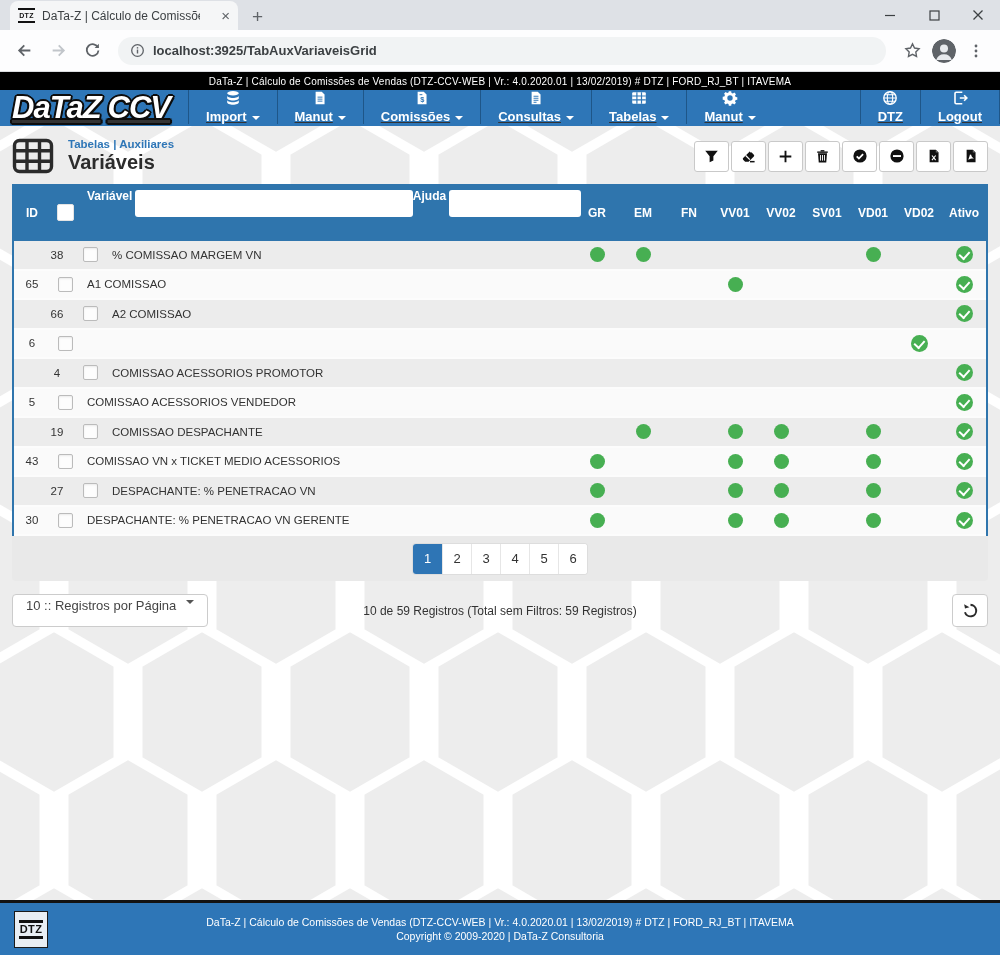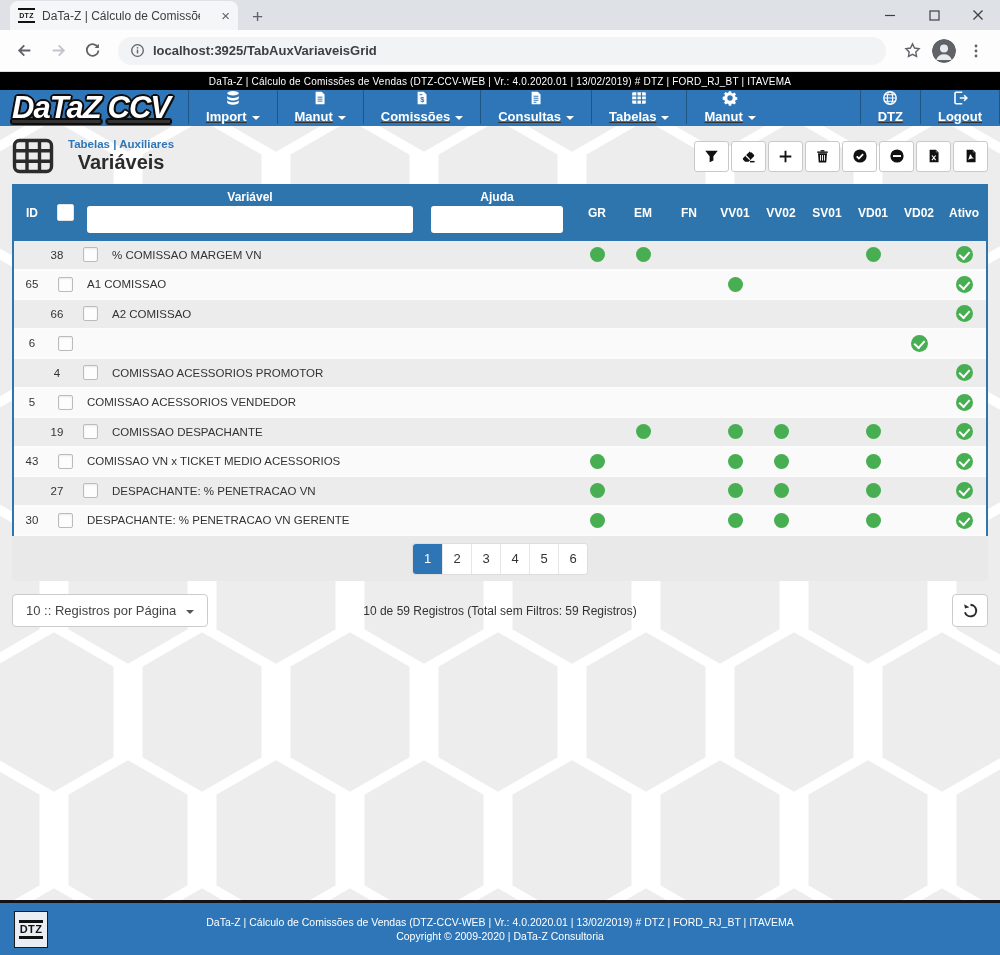--- a/index.html
+++ b/index.html
@@ -35,33 +35,33 @@
   .nav-item { display:flex; flex-direction:column; align-items:center; justify-content:center; gap:3px;
     padding:0 17px; border-left:1px solid rgba(10,48,80,.45); cursor:pointer; }
   .nav-item:last-child { border-right:1px solid rgba(10,48,80,.45); }
   .nav-label { color:#fff; font-size:13px; font-weight:bold; display:flex; align-items:center; gap:5px; white-space:nowrap; }
   .caret { width:0; height:0; border-left:4px solid transparent; border-right:4px solid transparent; border-top:4px solid #fff; margin-top:2px; }
   .nav-spacer { flex:1; border-left:1px solid rgba(10,48,80,.45); }
   
   main { flex:1; position:relative; overflow:hidden; }
   .hexbg { position:absolute; inset:0; }
   .content { position:relative; z-index:1; padding:12px 12px 0; }
-  .page-head { display:flex; align-items:center; margin-bottom:10px;text-align:center; }
+  .page-head { display:flex; align-items:center; margin-bottom:10px; }
   .ph-icon { margin-right:14px; }
   .breadcrumb { color:var(--primary-blue,#2e76b7); font-size:11.5px; font-weight:bold; }
   .page-title { font-size:20px; font-weight:bold; color:#2c2c2c; margin-top:1px; }
   .tb-group { margin-left:auto; display:flex; gap:2px; }
   .tb-btn { width:35px; height:31px; background:#fff; border:1px solid #c9c9c9; border-radius:3px;
     display:flex; align-items:center; justify-content:center; cursor:pointer; }
   
   .grid-cols { display:grid; grid-template-columns:36px 30px minmax(0,1fr) 154px repeat(8,46px) 44px; align-items:center; }
   .grid-main { border-left:2px solid var(--grid-header-blue,#2f75ad); border-right:2px solid var(--grid-header-blue,#2f75ad); background:#fff; }
   .grid-header { background:var(--grid-header-blue,#2f75ad); height:57px; color:#fff; }
   .th { font-size:12px; font-weight:bold; text-align:center; }
-  .col-input { display:flex; flex-direction:column; justify-content:center; gap:3px; height:100%; padding:6px 7px 7px; }
+  .col-input { display:flex; flex-direction:row; justify-content:center; gap:3px; height:100%; padding:6px 7px 7px; }
   .col-input .th { line-height:1; }
   .filter-input { height:27px; border:none; border-radius:3px; background:#fff; width:100%; padding:0 6px; font-size:12px; font-family:"Liberation Sans",sans-serif; }
   .ajuda-input { width:132px; margin:0 auto; }
   .hdr-cb, .row-cb { display:flex; align-items:center; justify-content:center; }
   .cbox { width:17px; height:17px; background:#fff; border-radius:2px; border:1px solid #e4e4e4; }
   .row { height:29.5px; border-bottom:2px solid #fcfcfc; }
   .row.odd { background:#ececec;padding-left:25px; }
   .row.even { background:#fafafa; }
   .td { font-size:11.5px; color:#333; }
   .id-td { text-align:center; }
@@ -73,21 +73,21 @@
   .check-badge::after { content:""; position:absolute; left:5.5px; top:3px; width:4.5px; height:8px;
     border:solid #fff; border-width:0 2.3px 2.3px 0; transform:rotate(42deg); }
   .grid-footer { background:#e9e9e9; height:45px; border-radius:0 0 4px 4px; display:flex; align-items:center; justify-content:center; }
   .pager { display:flex; background:#fff; border-radius:3px; overflow:hidden; box-shadow:0 0 0 1px #ddd; }
   .page-btn { width:29px; height:30px; border:none; background:#fff; border-left:1px solid #e6e6e6; font-size:13px; color:#333; font-family:"Liberation Sans",sans-serif; cursor:pointer; }
   .page-btn:first-child { border-left:none; }
   .page-btn.active { background:var(--active-page-blue,#2e75b5); color:#fff; }
   
   .controls { display:flex; align-items:center; margin-top:13px; }
   .pagesize-btn { height:33px; background:#fff; border:1px solid #ccc; border-radius:4px; padding:3px 13px;
-    font-size:13px; color:#444; display:flex; align-items:center; gap:10px; cursor:pointer; font-family:"Liberation Sans",sans-serif; }
+    font-size:13px; color:#444; display:flex; gap:10px; cursor:pointer; font-family:"Liberation Sans",sans-serif; }
   .pagesize-btn .caret { border-top-color:#555; }
   .status-text { position:absolute; left:0; right:0; text-align:center; font-size:12px; color:#333; pointer-events:none; }
   .controls-wrap { position:relative; }
   .refresh-btn { margin-left:auto; width:36px; height:33px; background:#fff; border:1px solid #ccc; border-radius:4px;
     display:flex; align-items:center; justify-content:center; cursor:pointer; }
   
   footer { flex:none; height:55px; background:var(--primary-blue,#2e76b7); border-top:3px solid #131313;
     position:relative; display:flex; flex-direction:column; align-items:center; justify-content:center; gap:2px; }
   .footer-logo { position:absolute; left:14px; top:8px; width:34px; height:37px; background:#e8eef4; border:1px solid #1a1a1a;
     display:flex; align-items:center; justify-content:center; }

